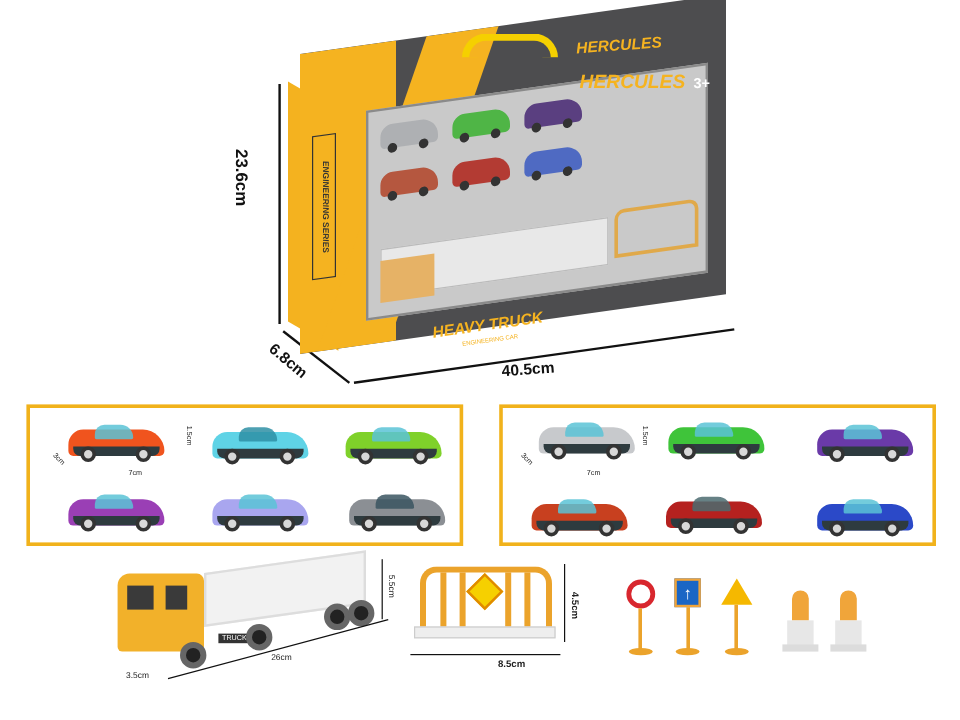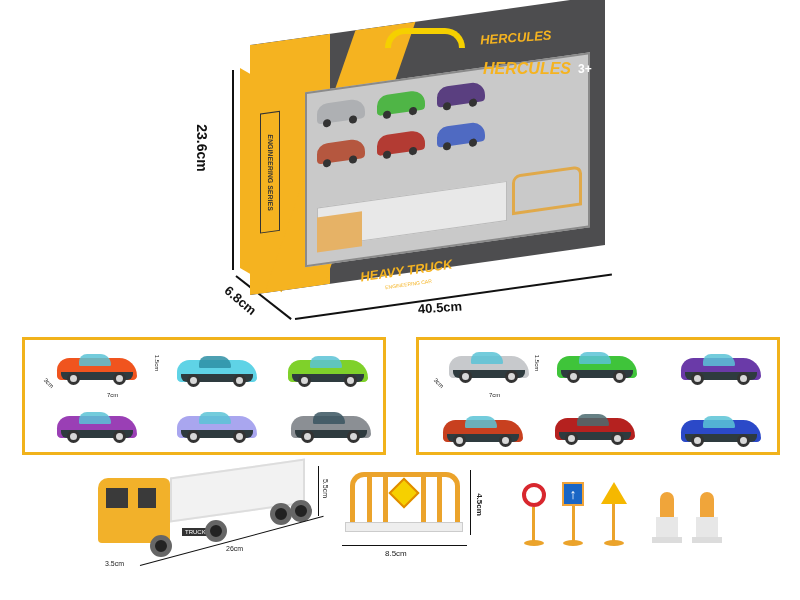--- a/index.html
+++ b/index.html
@@ -197,21 +197,21 @@
 
 <div class="fence">
   <div class="fence-bar" style="left:12px;"></div>
   <div class="fence-bar" style="left:28px;"></div>
   <div class="fence-bar" style="left:66px;"></div>
   <div class="fence-bar" style="left:82px;"></div>
 </div>
 <div class="fence-sign"></div>
 <div class="fence-base"></div>
 <div class="line abs" style="left:342px;top:545px;width:125px;height:1px;"></div>
-<div class="small-dim" style="left:385px;top:549px;font-size:8px;font-weight:normal;">8.5cm</div>
+<div class="small-dim" style="left:415px;top:549px;font-size:8px;font-weight:bold;">8.5cm</div>
 <div class="line abs" style="left:470px;top:470px;width:1px;height:65px;"></div>
 <div class="small-dim" style="left:468px;top:500px;font-size:8px;font-weight:bold;transform:rotate(90deg);">4.5cm</div>
 
 <div style="position:absolute;left:522px;top:483px;width:24px;height:24px;border-radius:50%;background:#fff;border:4px solid #d8272e;"></div>
 <div class="sign-pole" style="left:532px;top:507px;height:35px;"></div>
 <div class="sign-base" style="left:524px;top:540px;"></div>
 
 <div style="position:absolute;left:562px;top:482px;width:22px;height:24px;background:#1a66c5;border:2px solid #f0a43a;color:#fff;font-size:14px;text-align:center;line-height:20px;">↑</div>
 <div class="sign-pole" style="left:572px;top:506px;height:36px;"></div>
 <div class="sign-base" style="left:563px;top:540px;"></div>

